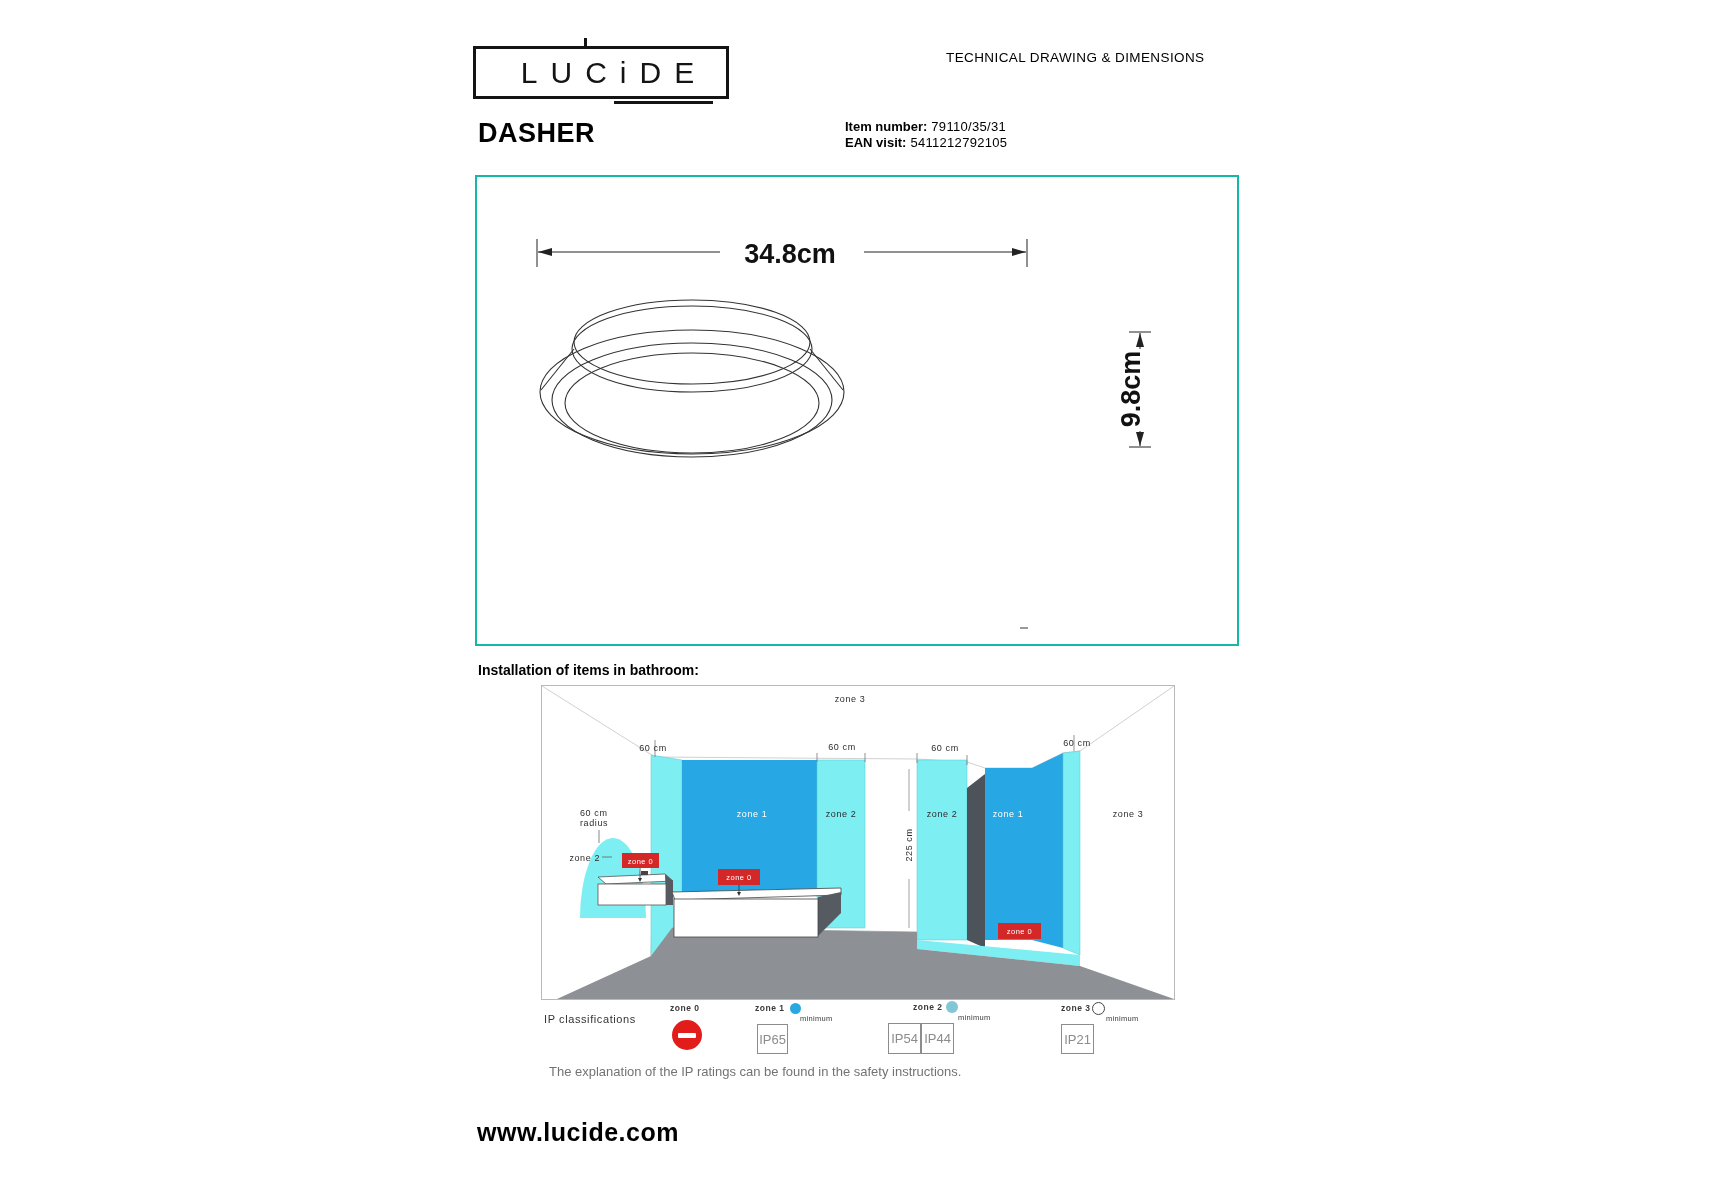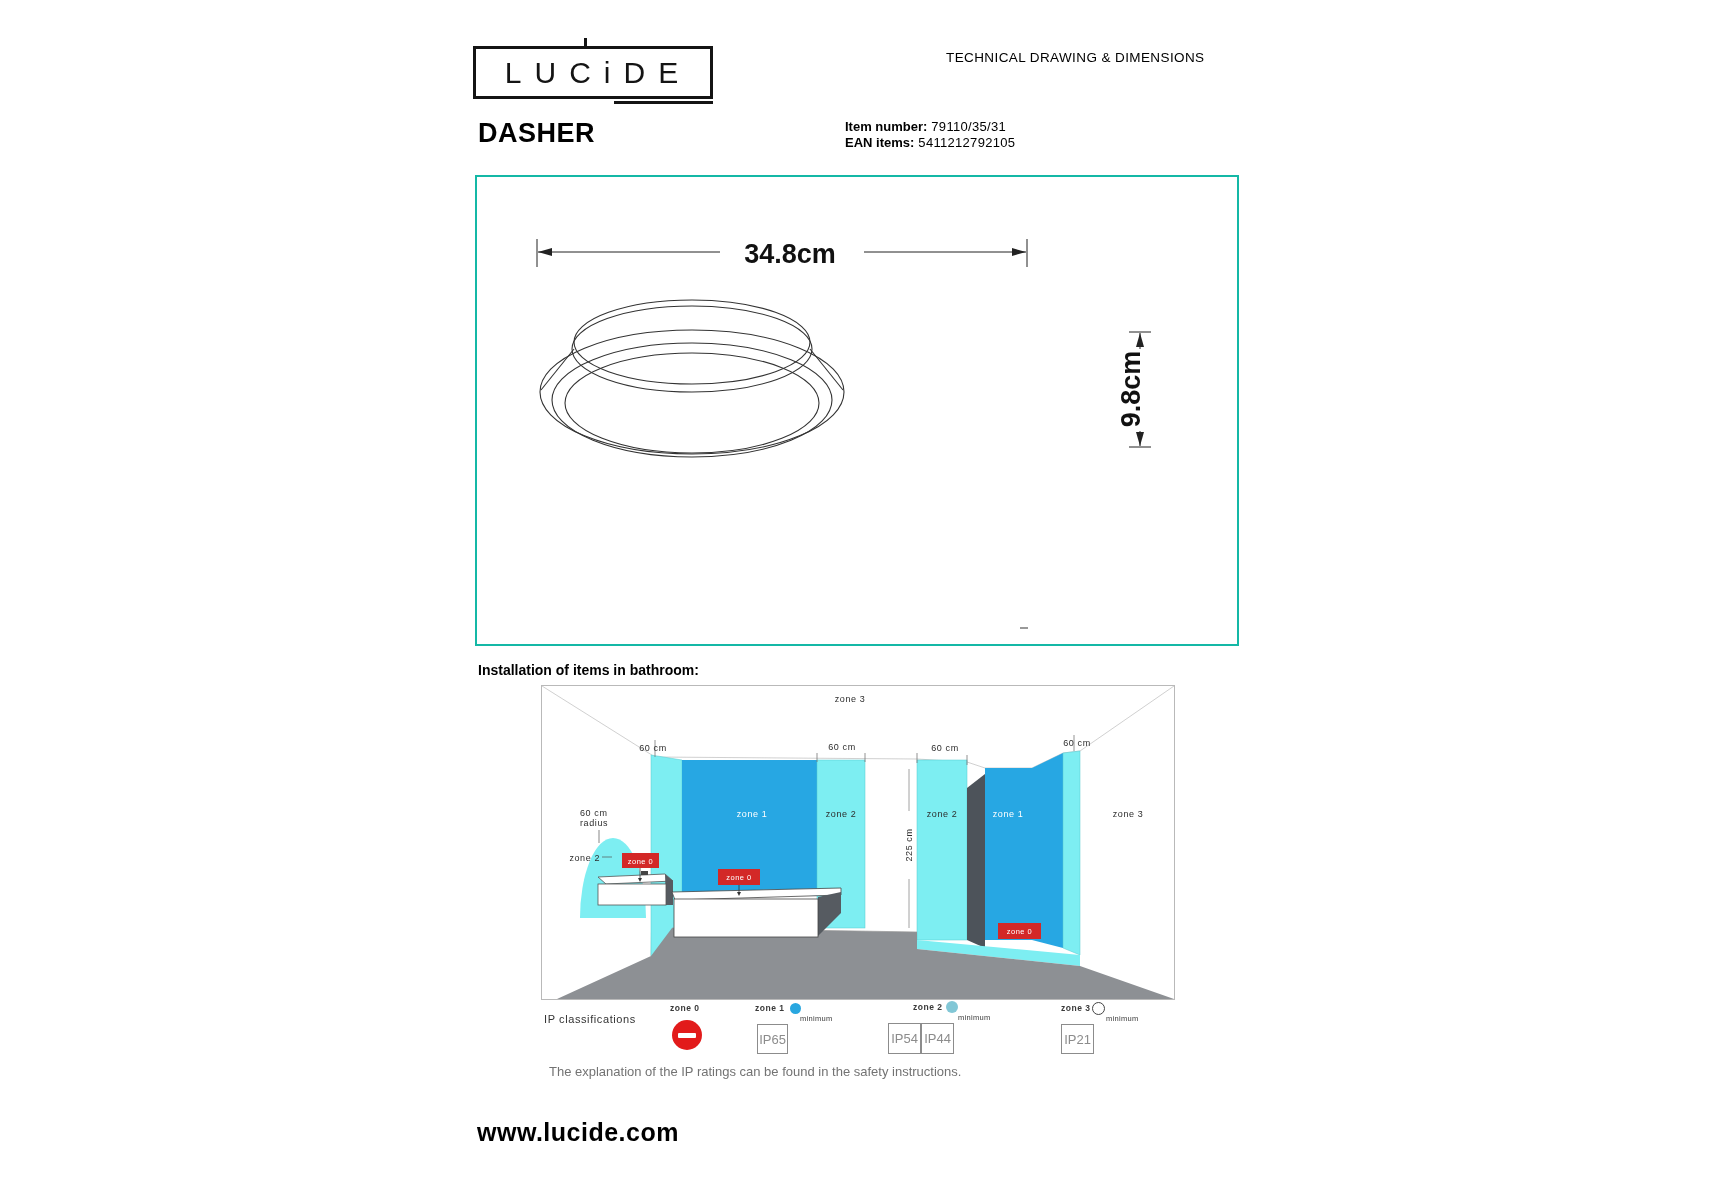--- a/index.html
+++ b/index.html
@@ -2,21 +2,21 @@
 <html><head>
 <meta charset="utf-8">
 <style>
   html,body{margin:0;padding:0;background:#ffffff;}
   body{font-family:"Liberation Sans", sans-serif; color:#000;}
   #page{position:relative;width:1715px;height:1200px;background:#fff;overflow:hidden;}
   .abs{position:absolute;}
 
   
   .logo-box{left:473px;top:46px;width:234px;height:47px;border:3px solid #141414;
-    display:flex;align-items:center;justify-content:center;}
+    display:flex;align-items:center;justify-content:center;padding-left:16px;}
   .logo-text{font-size:30px;font-weight:400;letter-spacing:13px;padding-left:10px;color:#141414;}
   .logo-stub{left:108px;top:-11px;width:3px;height:11px;background:#141414;}
   .logo-step{left:138px;bottom:-8px;width:99px;height:3px;background:#141414;}
   .doc-title{left:946px;top:50px;font-size:13.5px;letter-spacing:.4px;color:#000;}
   .product-name{left:478px;top:118px;font-size:27px;font-weight:800;letter-spacing:.5px;}
   .codes{left:845px;top:119px;font-size:13px;line-height:16px;}
   .codes .lbl{font-weight:700;}
   .codes .val{font-weight:400;margin-left:4px;letter-spacing:.3px;}
 
   
@@ -51,21 +51,21 @@
   <div class="abs logo-box">
     <div class="abs logo-stub"></div>
     <div class="abs logo-step"></div>
     <span class="logo-text">LUCiDE</span>
   </div>
 
   <div class="abs doc-title">TECHNICAL DRAWING &amp; DIMENSIONS</div>
   <div class="abs product-name">DASHER</div>
   <div class="abs codes">
     <div><span class="lbl">Item number:</span><span class="val">79110/35/31</span></div>
-    <div><span class="lbl">EAN items:</span><span class="val">5411212792105</span></div>
+    <div><span class="lbl">EAN visit:</span><span class="val">5411212792105</span></div>
   </div>
 
   <div class="abs drawing-panel">
     <svg width="760" height="467" viewBox="0 0 760 467">
 
       <g stroke="#222" stroke-width="1">
         <line x1="60" y1="62" x2="60" y2="90"></line>
         <line x1="550" y1="62" x2="550" y2="90"></line>
         <line x1="61" y1="75" x2="243" y2="75"></line>
         <line x1="387" y1="75" x2="549" y2="75"></line>

